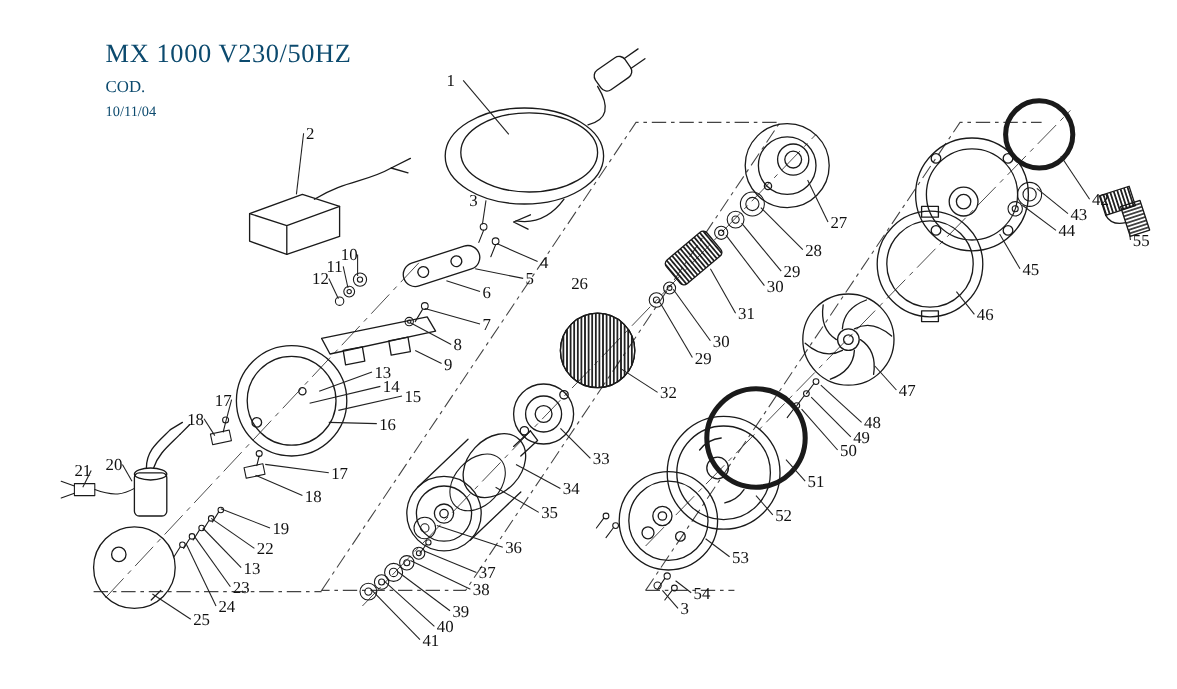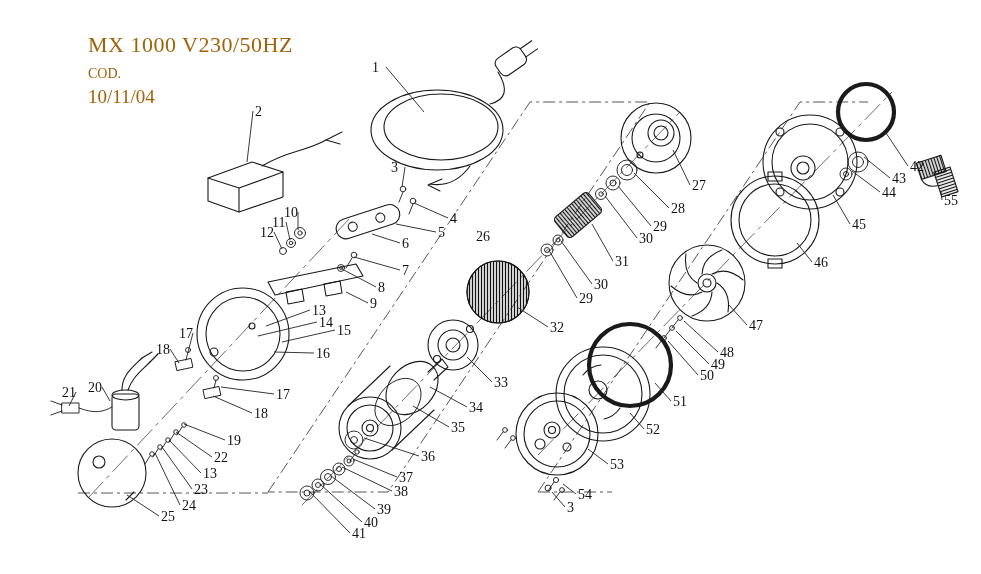--- a/index.html
+++ b/index.html
@@ -1,20 +1,20 @@
 <!DOCTYPE html>
 <html><head>
 <meta charset="utf-8">
 <style>
   html,body{margin:0;padding:0;background:#fff;}
   .page{position:relative;width:981px;height:574px;background:#fff;overflow:hidden;
-        font-family:"Liberation Serif", serif;color:#a16207;}
+        font-family:"Liberation Serif", serif;color:#0c4a6e;}
   .title{position:absolute;left:88px;top:32px;font-size:22px;letter-spacing:.5px;}
   .cod{position:absolute;left:88px;top:66px;font-size:14px;text-align:center;}
-  .date{position:absolute;left:88px;top:86px;font-size:19px;}
+  .date{position:absolute;left:88px;top:86px;font-size:12px;}
   svg{position:absolute;left:0;top:0;}
   .ln{stroke:#1a1a1a;stroke-width:1.1;fill:none;stroke-linecap:round;stroke-linejoin:round;}
   .thin{stroke-width:0.9;}
   .thick{stroke-width:4.2;}
   .cl{stroke:#444;stroke-width:0.9;fill:none;stroke-dasharray:12 4 3 4;}
   .ax{stroke:#444;stroke-width:0.8;fill:none;stroke-dasharray:22 5 4 5;}
   #label-layer text{font-family:"Liberation Serif",serif;font-size:14px;fill:#111;}
   #leader-layer line{stroke:#222;stroke-width:0.9;}
 </style>
 </head>

